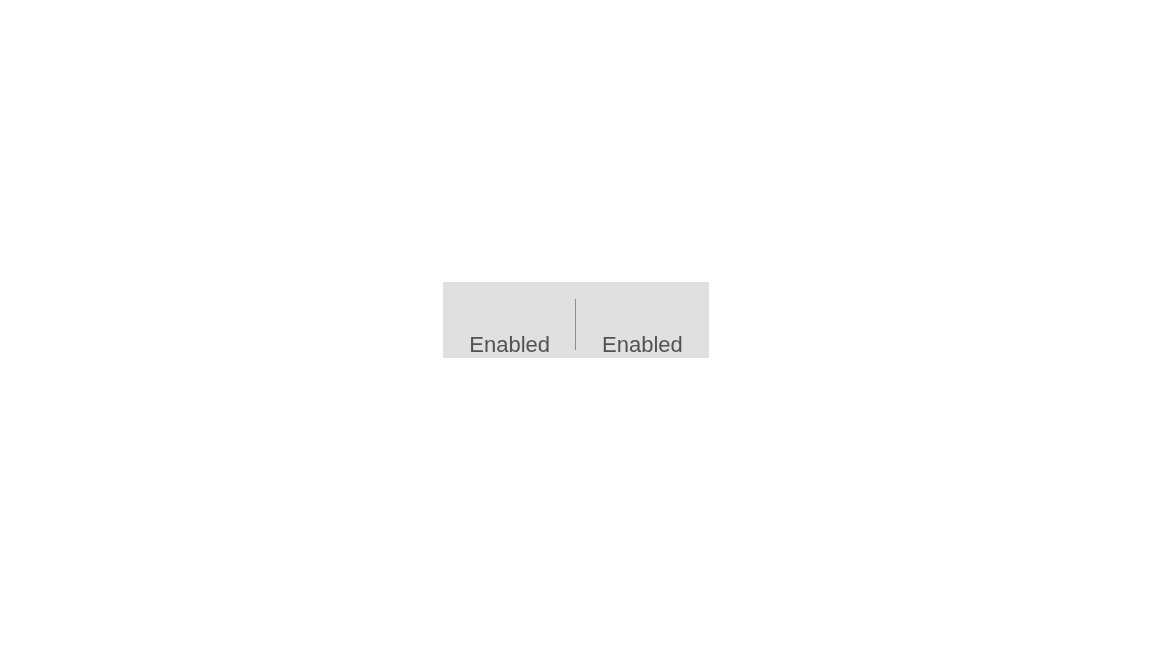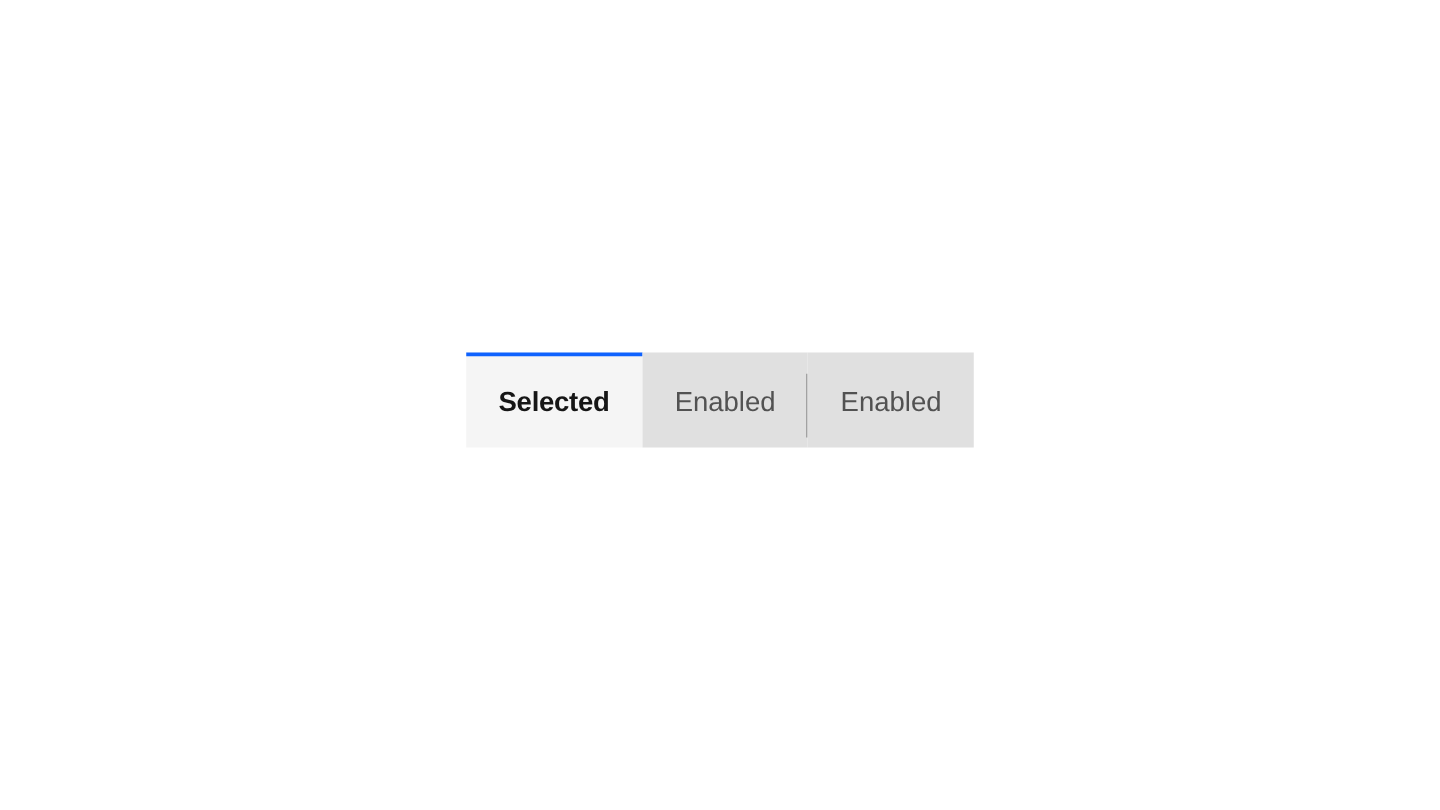--- a/index.html
+++ b/index.html
@@ -42,38 +42,36 @@
       border-top: 3px solid #0f62fe;
       padding-top: 0;
       letter-spacing: -0.2px;
     }
     
     .tab-enabled {
       background: #e0e0e0;
       color: #525252;
       font-weight: 400;
       border-top: 3px solid transparent;
+      align-items: flex-end;
     }
     
     .tab-enabled:not(:last-child)::after {
       content: "";
       position: absolute;
       right: 0;
       top: 14px;
       bottom: 8px;
       width: 1px;
       background: #8d8d8d;
     }
   </style>
 </head>
 <body>
 
 <div class="tabs-container">
-  <div class="tab tab-selected">
-    <span>Selected</span>
-  </div>
   <div class="tab tab-enabled">
     <span>Enabled</span>
   </div>
   <div class="tab tab-enabled">
     <span>Enabled</span>
   </div>
 </div>
 
 </body></html>

